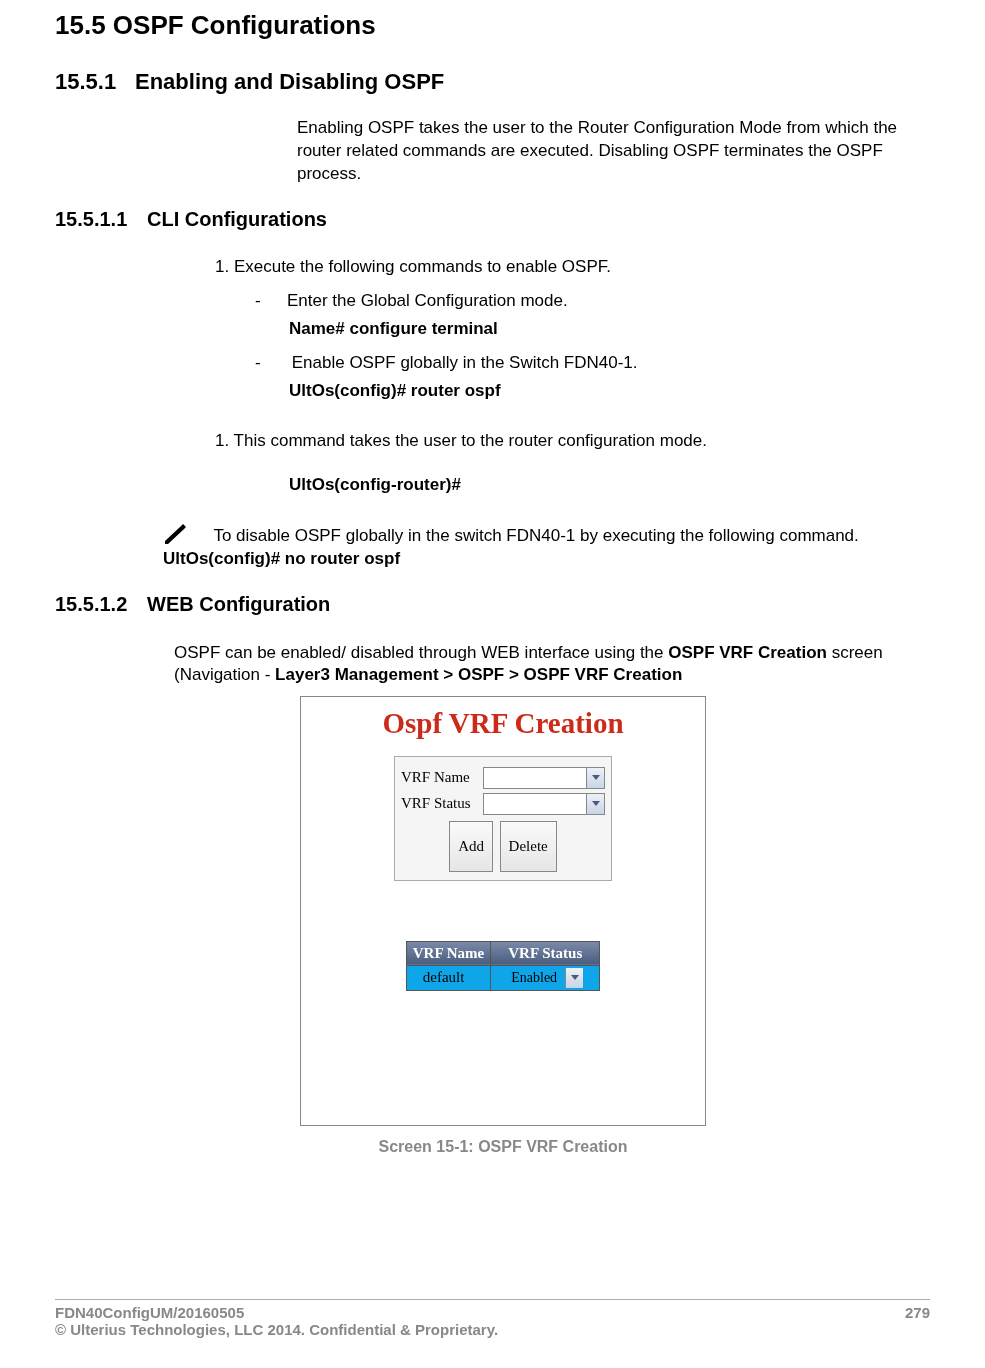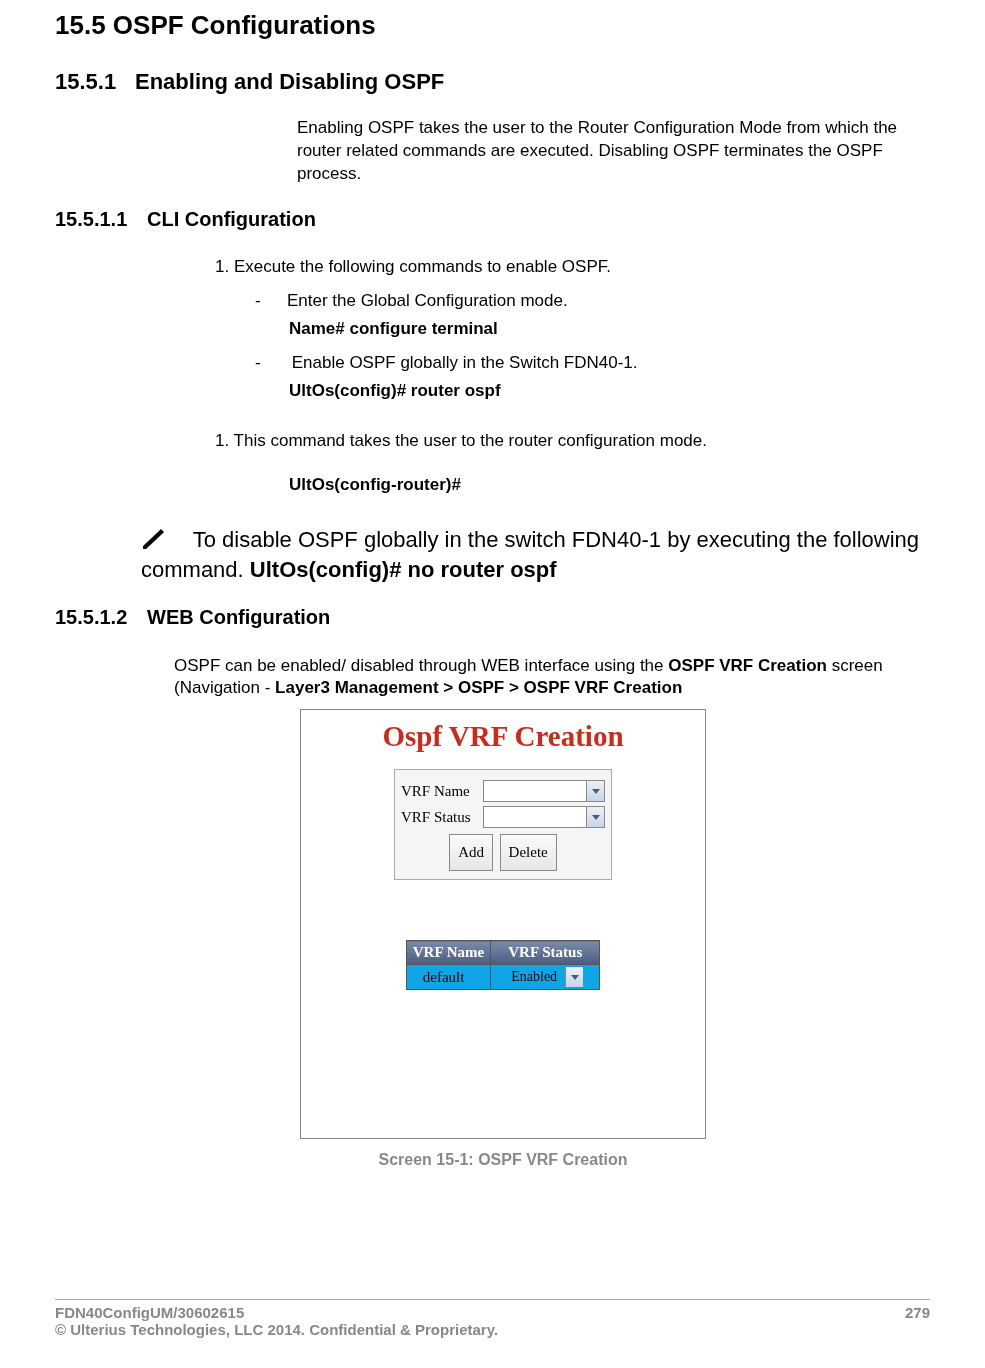--- a/index.html
+++ b/index.html
@@ -65,23 +65,23 @@
     .cmd {
       margin-left: 234px;
       font-size: 17px;
       font-weight: bold;
       margin-bottom: 14px;
     }
     .section-gap {
       height: 16px;
     }
     .note-wrap {
-      margin-left: 86px;
+      margin-left: 108px;
       margin-right: 10px;
-      font-size: 22px;
+      font-size: 17px;
       line-height: 1.35;
       margin-bottom: 22px;
     }
     .pencil-icon {
       display: inline-block;
       width: 24px;
       height: 16px;
       position: relative;
       margin-right: 22px;
       vertical-align: middle;
@@ -171,21 +171,21 @@
     .btn-row {
       text-align: center;
       margin-top: 6px;
     }
     .btn {
       display: inline-block;
       border: 1px solid #888;
       background: linear-gradient(#fafafa, #e6e6e6);
       font-family: "Times New Roman", serif;
       font-size: 15px;
-      padding: 9px 8px;
+      padding: 16px 8px;
       margin: 0 1px;
     }
     .data-table {
       border-collapse: collapse;
       margin: 0 auto 24px auto;
       border: 1px solid #555;
       font-family: "Times New Roman", serif;
     }
     .data-table th {
       background: linear-gradient(#7b8aa8, #4a5d7f);
@@ -258,21 +258,21 @@
 
 <div class="h1">15.5 OSPF Configurations</div>
 
 <div class="h2">
   <span class="num">15.5.1</span><span>Enabling and Disabling OSPF</span>
 </div>
 
 <div class="para">Enabling OSPF takes the user to the Router Configuration Mode from which the router related commands are executed. Disabling OSPF terminates the OSPF process.</div>
 
 <div class="h3">
-  <span class="num">15.5.1.1</span><span>CLI Configuration</span>
+  <span class="num">15.5.1.1</span><span>CLI Configurations</span>
 </div>
 
 <div class="step">1. Execute the following commands to enable OSPF.</div>
 
 <div class="bullet">
   <span class="dash">-</span><span>Enter the Global Configuration mode.</span>
 </div>
 <div class="cmd">Name# configure terminal</div>
 
 <div class="bullet">
@@ -354,17 +354,17 @@
     </tr>
   </tbody>
     </table>
 
 </div>
 
 <div class="caption">Screen 15-1: OSPF VRF Creation</div>
 
 <div class="footer">
   <div class="left">
-    <div>FDN40ConfigUM/30602615</div>
+    <div>FDN40ConfigUM/20160505</div>
     <div>© Ulterius Technologies, LLC 2014. Confidential &amp; Proprietary.</div>
   </div>
   <div class="right">279</div>
 </div>
 
 </body></html>

